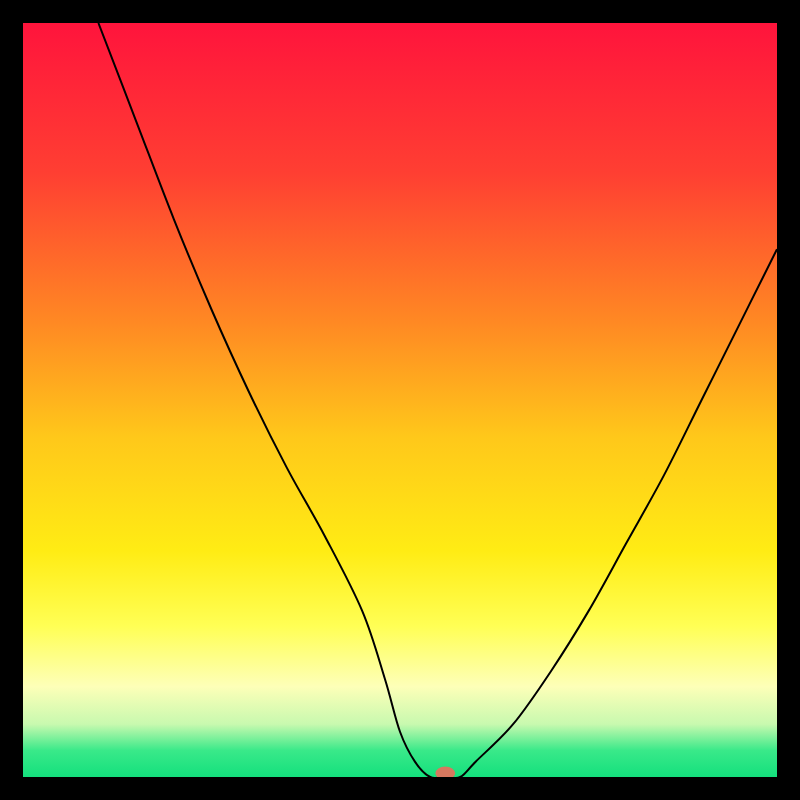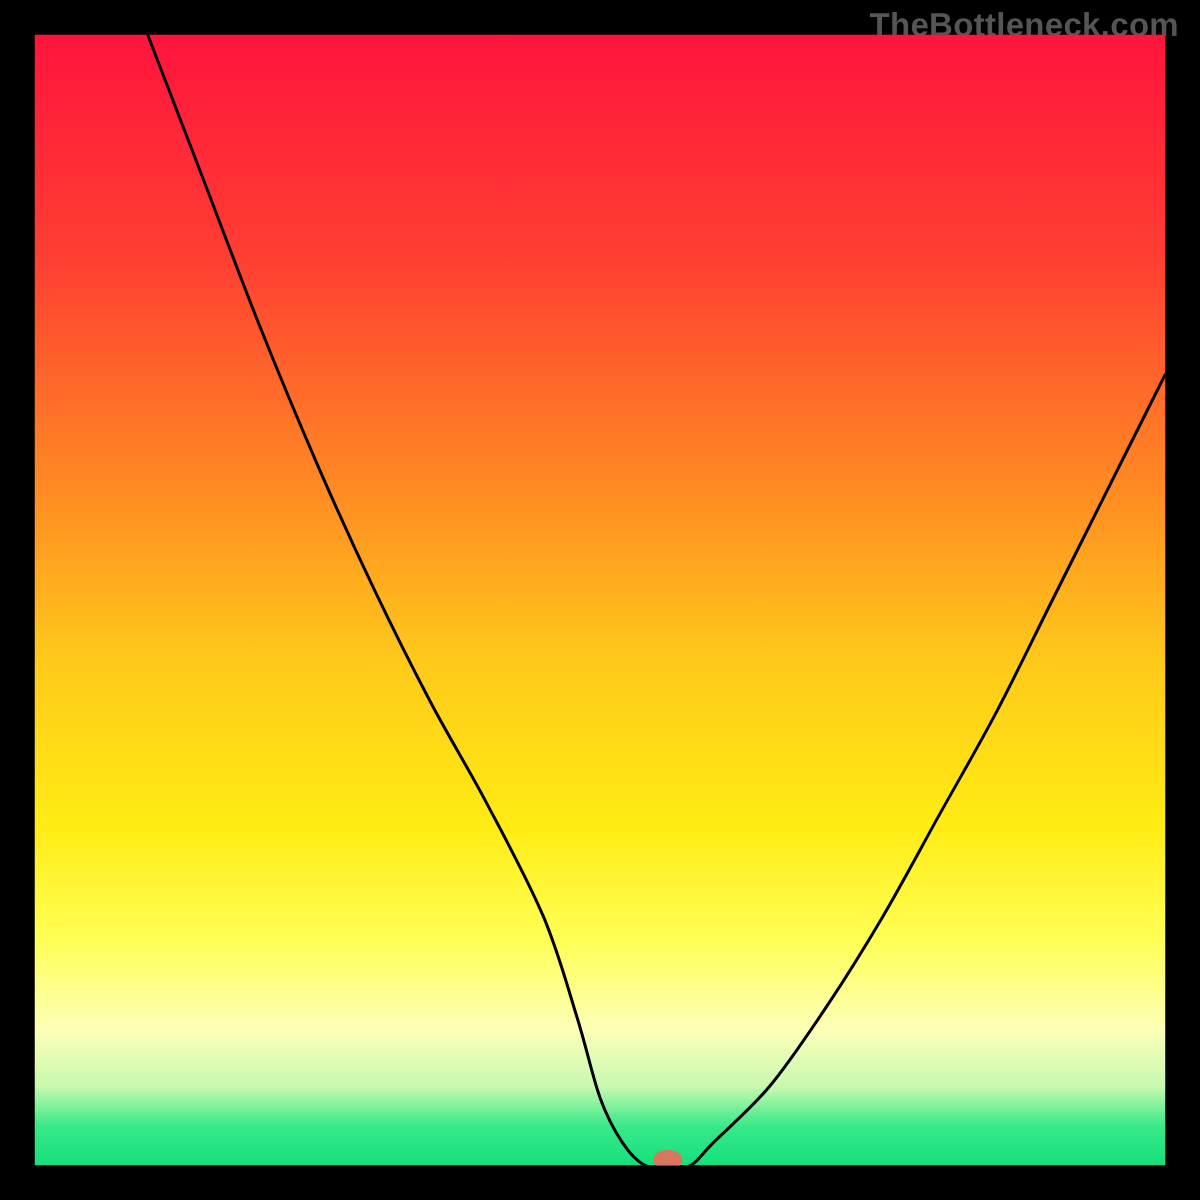--- a/index.html
+++ b/index.html
@@ -33,21 +33,20 @@
     top: 23px;
     width: 754px;
     height: 754px;
   }
   svg { display: block; }
 </style>
 </head>
 <body>
 
 <div class="wrap">
-  <div class="watermark">TheBottleneck.com</div>
 
   <div class="plot">
     <svg id="chart-svg" width="754" height="754" viewBox="0 0 100 100" preserveAspectRatio="none">
       <defs>
         <linearGradient id="bg-grad" x1="0" y1="0" x2="0" y2="1">
             <stop offset="0%" stop-color="#ff143c"></stop>
             <stop offset="20%" stop-color="#ff3f32"></stop>
             <stop offset="40%" stop-color="#ff8a23"></stop>
             <stop offset="55.00000000000001%" stop-color="#ffc81a"></stop>
             <stop offset="70%" stop-color="#ffec14"></stop>

